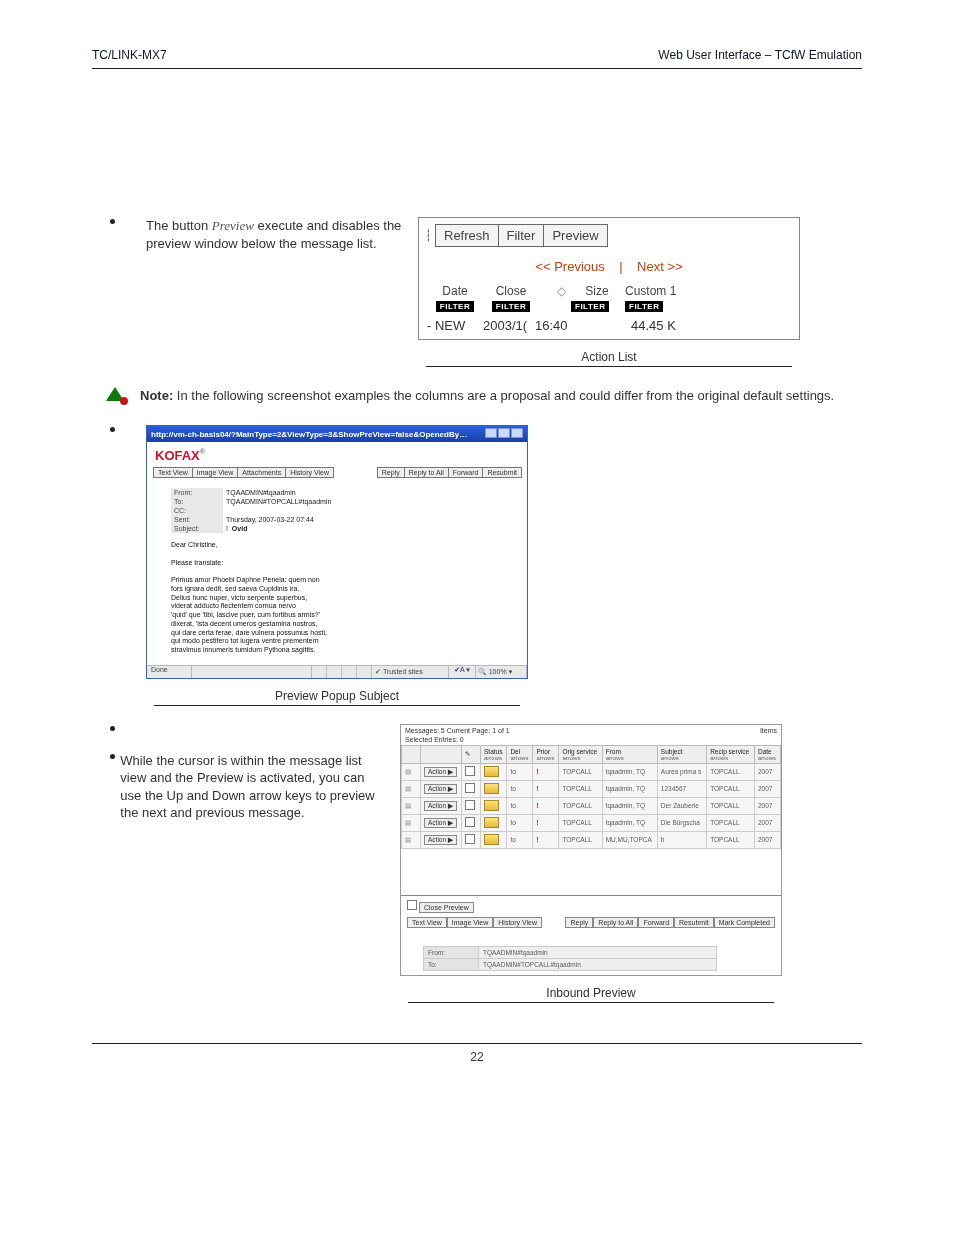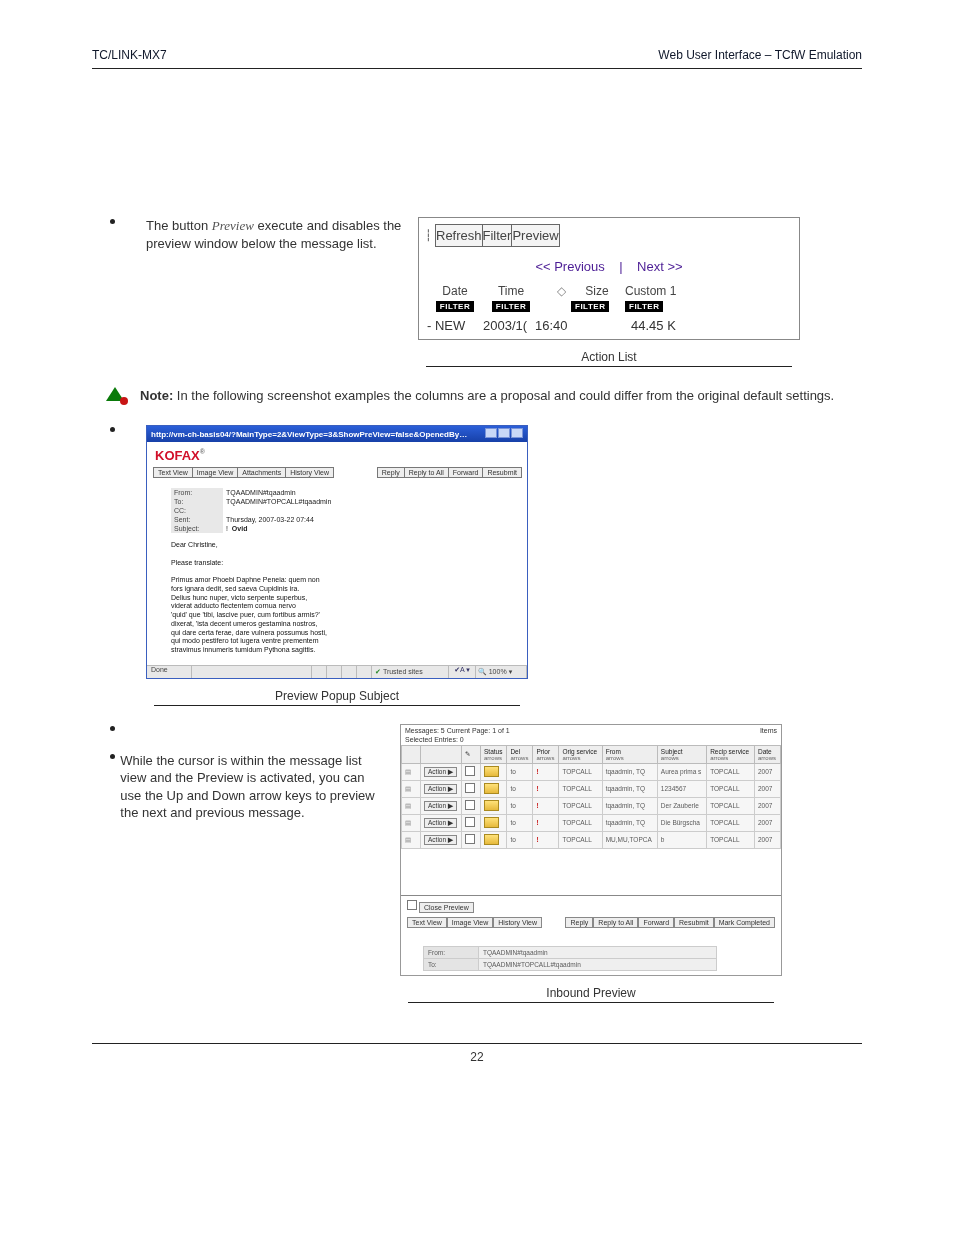--- a/index.html
+++ b/index.html
@@ -66,24 +66,24 @@
     font-size: 10px;
     color: #444;
   }
   .fig1 .toolbar-row {
     display:flex; align-items:center; padding:6px 6px 2px 6px;
   }
   .fig1 .tb-left {
     width:10px; display:flex; align-items:center;
   }
   .fig1 .ibtn {
-    border:1px solid #666; background:#f4f4f4; padding:3px 0; font-size:13px;
+    border:1px solid #666; background:#f4f4f4; padding:3px 8px; font-size:13px;
     margin-right:-1px; font-family: Verdana, Geneva, sans-serif;
   }
-  .fig1 .navrow { text-align:center; padding:10px 0 6px 0; font-size:13px; color:#4c1d95; font-family: Verdana, Geneva, sans-serif;}
+  .fig1 .navrow { text-align:center; padding:10px 0 6px 0; font-size:13px; color:#c2410c; font-family: Verdana, Geneva, sans-serif;}
   .fig1 .cols-row { display:flex; align-items:flex-start; padding:4px 8px 2px 8px; font-size:12px; color:#444;}
   .fig1 .col { text-align:center; }
   .fig1 .filter-pill {
     display:inline-block; background:#000; color:#fff; font-size:8px; padding:1px 4px; letter-spacing:0.5px; font-weight:bold;
   }
   .fig1 .data-row { display:flex; padding:4px 8px 6px 8px; font-size:13px; color:#333; font-family: Verdana, Geneva, sans-serif;}
   .fig-caption { text-align:center; border-bottom:1px solid #222; font-size:12px; color:#333; padding:10px 0 2px 0; margin:0 8px; }
 
   .plug-icon {
     width:28px; height:22px; position:relative;
@@ -169,21 +169,21 @@
           <span>&lt;&lt; Previous</span>
           &nbsp;&nbsp;&nbsp;<span>|</span>&nbsp;&nbsp;&nbsp;
           <span>Next &gt;&gt;</span>
         </div>
         <div class="cols-row">
           <div class="col" style="width:56px;">
             <div>Date</div>
             <span class="filter-pill">FILTER</span>
           </div>
           <div class="col" style="width:56px;">
-            <div>Time</div>
+            <div>Close</div>
             <span class="filter-pill">FILTER</span>
           </div>
           <div style="width:30px;"></div>
           <div class="col" style="width:56px; position:relative;">
             <span style="position:absolute; left:-12px; top:0; color:#888;">◇</span>
             <div style="display:inline;">Size</div>
             <div style="text-align:left; padding-left:2px;"><span class="filter-pill">FILTER</span></div>
           </div>
           <div class="col" style="width:84px; text-align:left;">
             <div>Custom 1</div>

